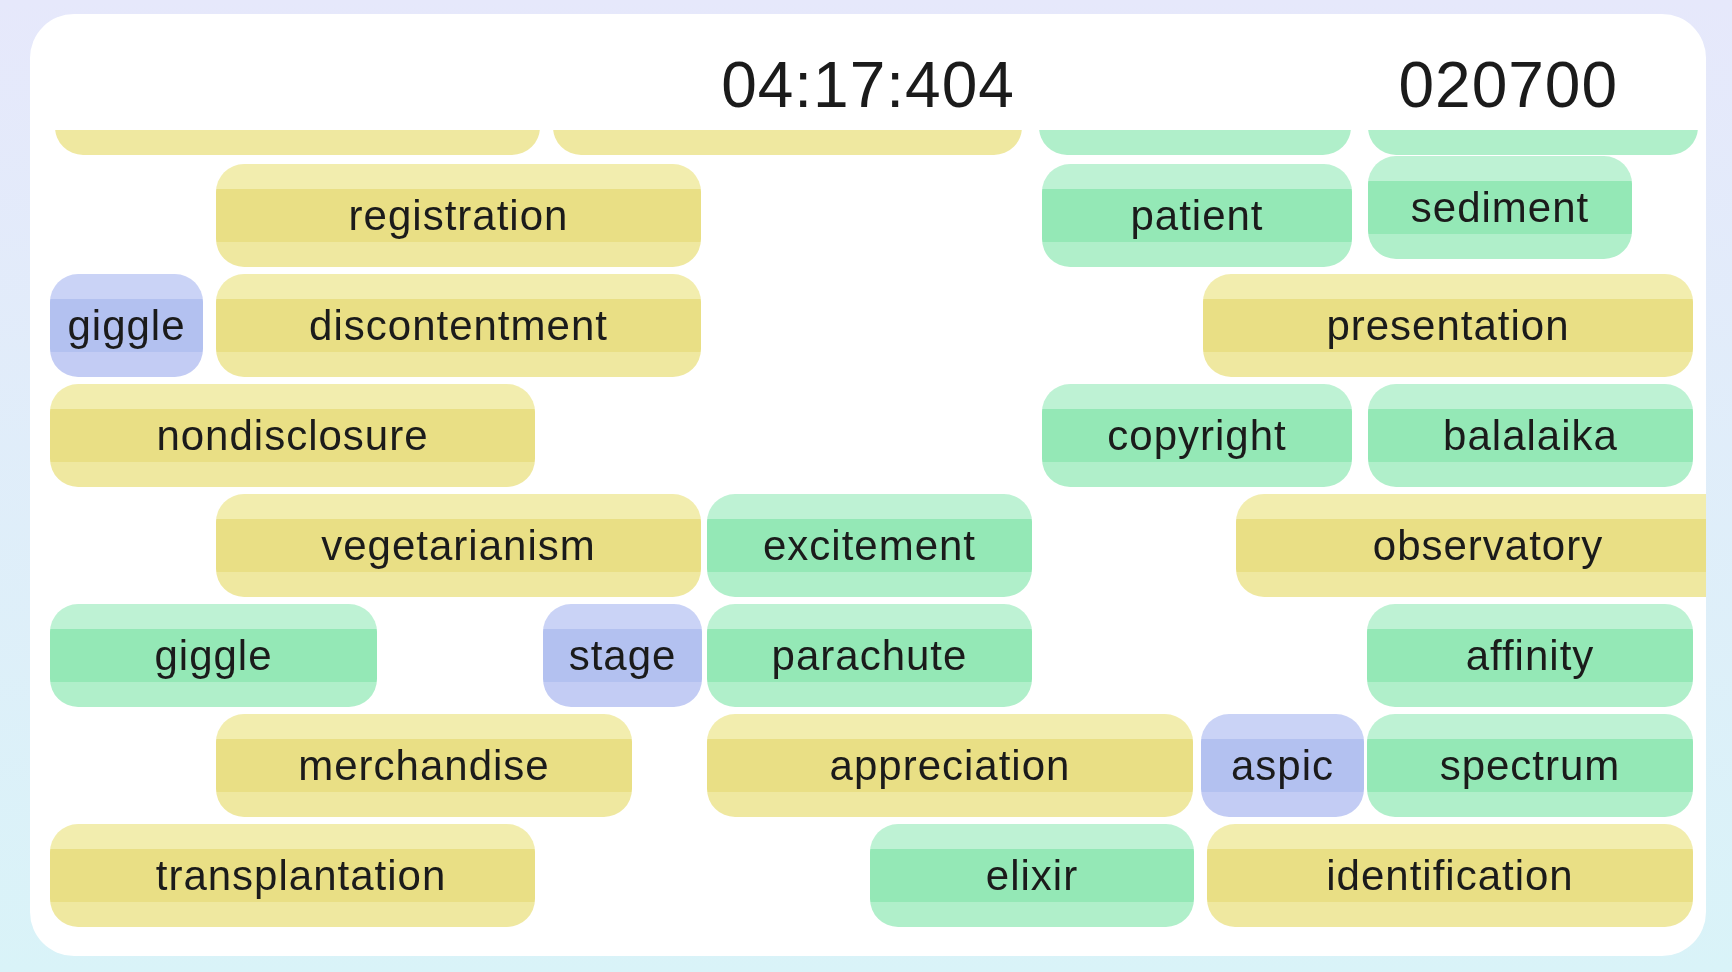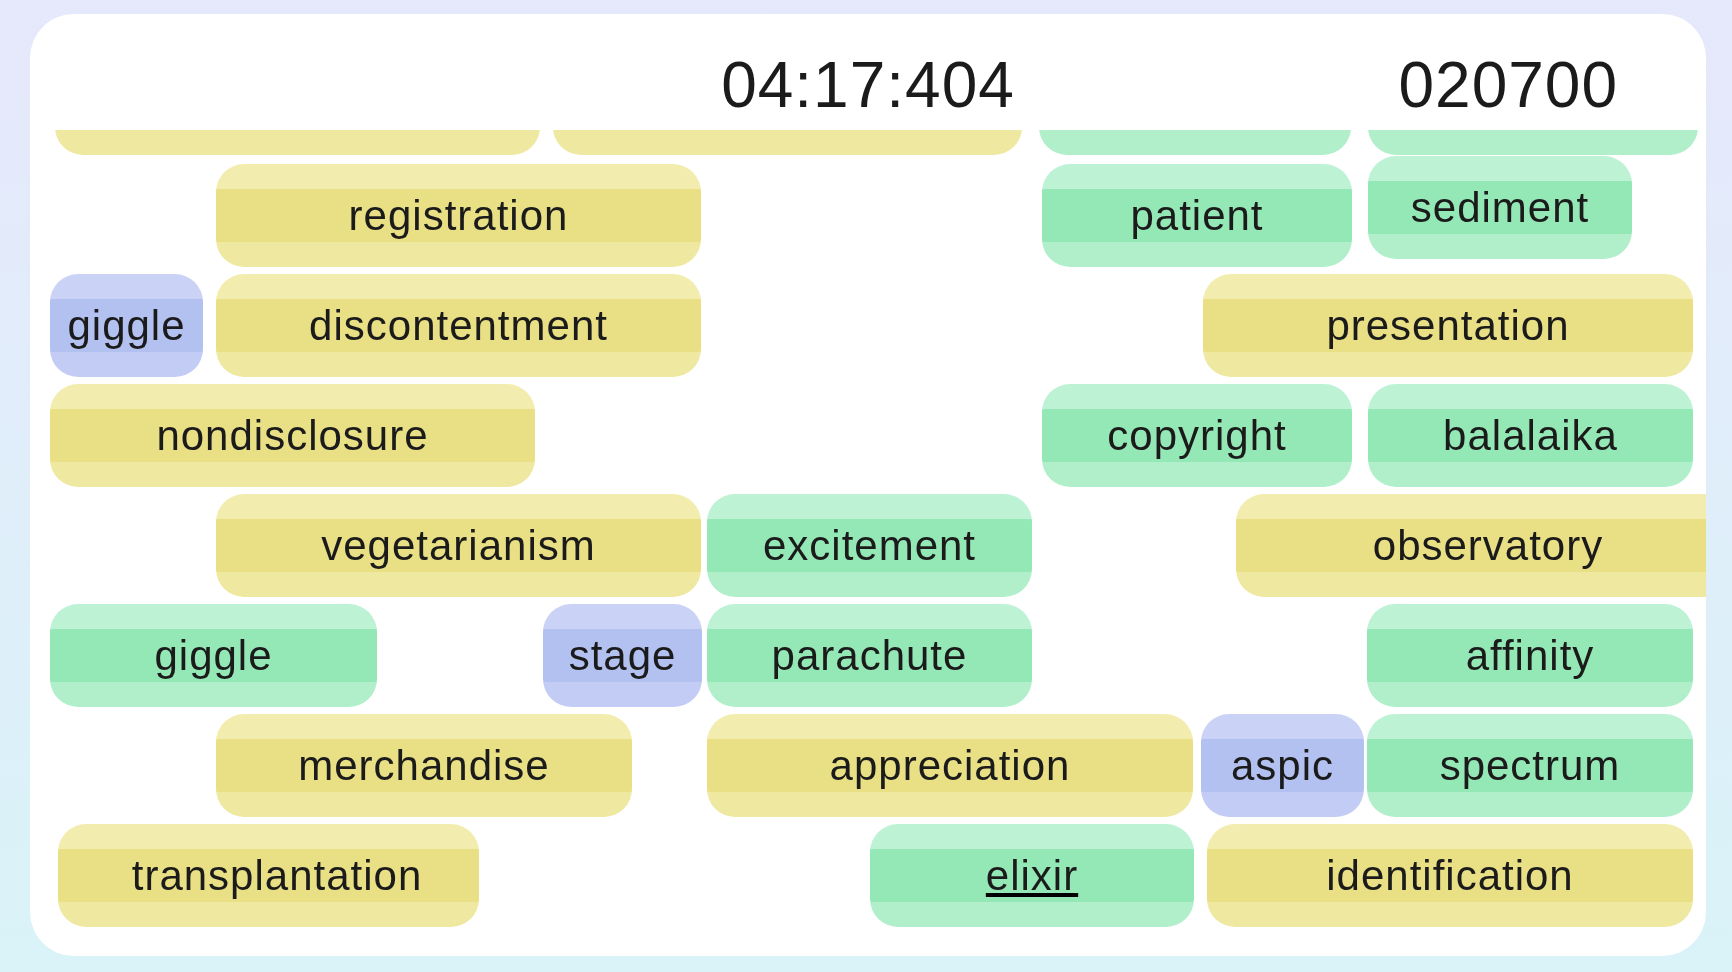--- a/index.html
+++ b/index.html
@@ -148,24 +148,24 @@
         </div>
         <div class="pill" style="left: 677px; top: 584px; width: 486px; background: linear-gradient(rgb(242, 237, 174) 0px, rgb(242, 237, 174) 25px, rgb(233, 223, 133) 25px, rgb(233, 223, 133) 78px, rgb(239, 232, 160) 78px, rgb(239, 232, 160) 100%);">
           <span class="label">appreciation</span>
         </div>
         <div class="pill" style="left: 1171px; top: 584px; width: 163px; background: linear-gradient(rgb(202, 211, 246) 0px, rgb(202, 211, 246) 25px, rgb(179, 193, 240) 25px, rgb(179, 193, 240) 78px, rgb(195, 204, 244) 78px, rgb(195, 204, 244) 100%);">
           <span class="label">aspic</span>
         </div>
         <div class="pill" style="left: 1337px; top: 584px; width: 326px; background: linear-gradient(rgb(190, 242, 212) 0px, rgb(190, 242, 212) 25px, rgb(148, 232, 182) 25px, rgb(148, 232, 182) 78px, rgb(176, 239, 202) 78px, rgb(176, 239, 202) 100%);">
           <span class="label">spectrum</span>
         </div>
-        <div class="pill" style="left: 28px; top: 694px; width: 421px; background: linear-gradient(rgb(242, 237, 174) 0px, rgb(242, 237, 174) 25px, rgb(233, 223, 133) 25px, rgb(233, 223, 133) 78px, rgb(239, 232, 160) 78px, rgb(239, 232, 160) 100%); padding-left: 17px;">
+        <div class="pill" style="left: 20px; top: 694px; width: 485px; background: linear-gradient(rgb(242, 237, 174) 0px, rgb(242, 237, 174) 25px, rgb(233, 223, 133) 25px, rgb(233, 223, 133) 78px, rgb(239, 232, 160) 78px, rgb(239, 232, 160) 100%); padding-left: 17px;">
           <span class="label">transplantation</span>
         </div>
-        <div class="pill" style="left: 840px; top: 694px; width: 324px; background: linear-gradient(rgb(190, 242, 212) 0px, rgb(190, 242, 212) 25px, rgb(148, 232, 182) 25px, rgb(148, 232, 182) 78px, rgb(176, 239, 202) 78px, rgb(176, 239, 202) 100%); text-decoration: underline;">
+        <div class="pill" style="left: 840px; top: 694px; width: 324px; background: linear-gradient(rgb(190, 242, 212) 0px, rgb(190, 242, 212) 25px, rgb(148, 232, 182) 25px, rgb(148, 232, 182) 78px, rgb(176, 239, 202) 78px, rgb(176, 239, 202) 100%);">
           <span class="label">elixir</span>
         </div>
         <div class="pill" style="left: 1177px; top: 694px; width: 486px; background: linear-gradient(rgb(242, 237, 174) 0px, rgb(242, 237, 174) 25px, rgb(233, 223, 133) 25px, rgb(233, 223, 133) 78px, rgb(239, 232, 160) 78px, rgb(239, 232, 160) 100%); text-align: right;">
           <span class="label">identification</span>
         </div>
       </div>
   </div>
 </div>
 
 </body></html>

